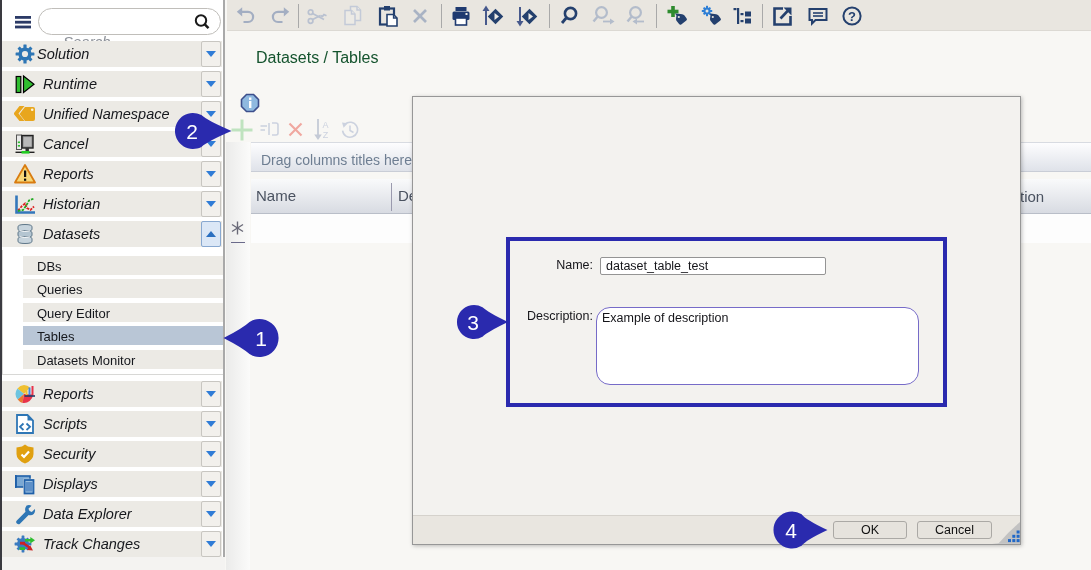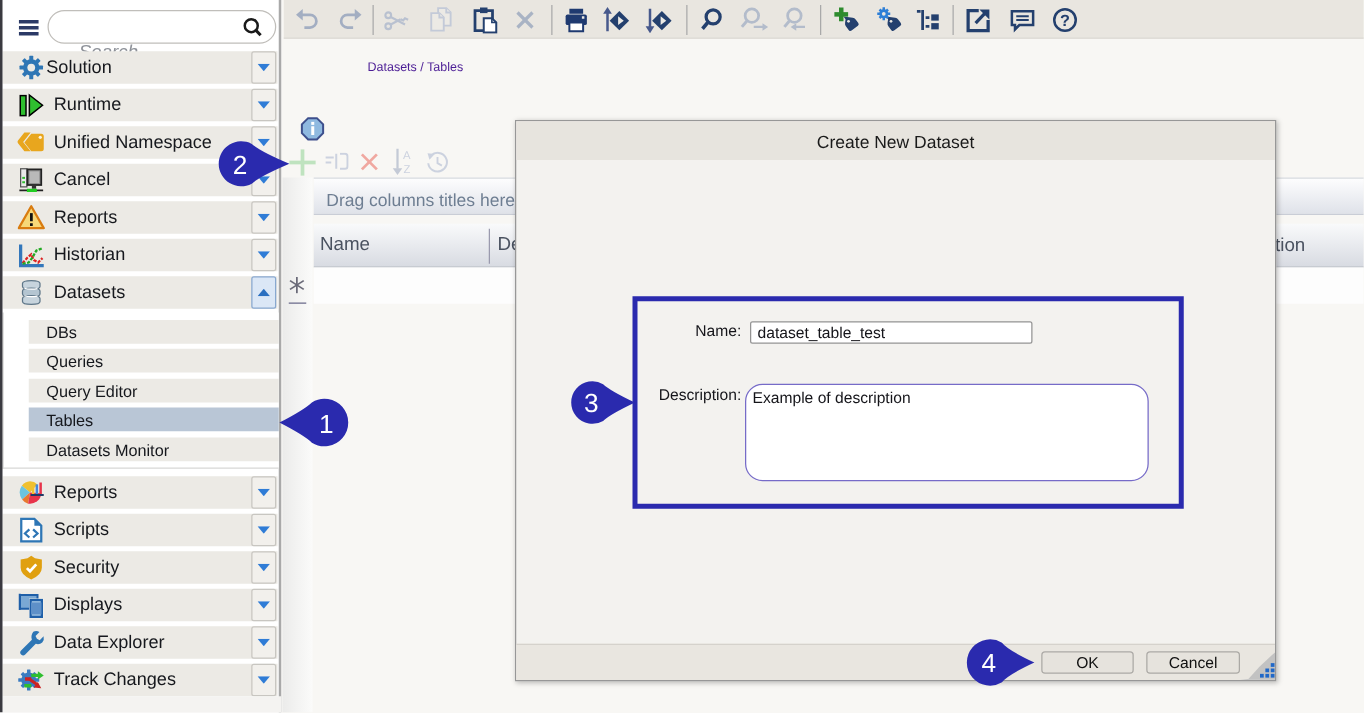--- a/index.html
+++ b/index.html
@@ -3,36 +3,36 @@
 <meta charset="utf-8">
 <style>
   * { margin:0; padding:0; box-sizing:border-box; }
   html,body { width:1091px; height:570px; overflow:hidden; font-family:"Liberation Sans", sans-serif; }
   body { position:relative; background:#f8f7f4; }
   .abs { position:absolute; }
 
   
   #sidebar { left:0; top:0; width:225px; height:570px; background:#ffffff; border-right:2px solid #a9a9a9; }
   .srow { position:absolute; left:2px; width:220px; height:26px; background:#eceae5; }
-  .srow .lbl { position:absolute; left:41px; top:50%; transform:translateY(-50%); font-size:14.5px; color:#16181d; white-space:nowrap; letter-spacing:0px;}
+  .srow .lbl { position:absolute; left:41px; top:50%; transform:translateY(-50%); font-size:14.5px; color:#16181d; white-space:nowrap; letter-spacing:0px;font-style:italic;}
   .srow .ico { position:absolute; left:12px; top:50%; transform:translateY(-50%); width:22px; height:22px; }
   .drop { position:absolute; left:199px; top:0; width:20px; height:26px; background:#f2f0ec; border:1px solid #c8c6c1; border-radius:2px; }
   .drop svg { position:absolute; left:50%; top:50%; transform:translate(-50%,-50%); }
   .sub { position:absolute; left:2px; top:250px; width:221px; height:125px; background:#ffffff; border-left:1px solid #d8d8d6; border-bottom:1px solid #d8d8d6; box-sizing:border-box; }
   .subitem { position:absolute; left:20px; width:200px; height:19px; background:#eceae5; }
   .subitem .lbl { position:absolute; left:14px; top:50%; transform:translateY(-50%); font-size:13px; color:#16181d; }
   .subitem.sel { background:#b9c6d6; }
 
   
   #topbar { left:227px; top:0; width:864px; height:31px; background:#e9e6e0; border-bottom:1px solid #dcd9d3; }
   .tsep { position:absolute; top:4px; width:1px; height:24px; background:#a9a9a9; }
   .ticon { position:absolute; top:50%; transform:translate(-50%,-50%); }
 
   
-  #crumb { left:256px; top:49px; font-size:10px; color:#4c1d95;margin-left:38px; }
+  #crumb { left:256px; top:49px; font-size:16px; color:#14532d; }
   #band { left:251px; top:142px; width:840px; height:30px;
           background:linear-gradient(#fdfdfe, #dfe2e9); border-top:1px solid #d8dbe1; border-bottom:1px solid #c9cdd6; }
   #band span { position:absolute; left:10px; top:9px; font-size:14px; color:#6e7e92; white-space:nowrap; }
   #hdr { left:251px; top:179px; width:840px; height:35px;
          background:linear-gradient(#f9fafb, #d8dbe2); border-bottom:1px solid #b9bec8; }
   #hdr .h { position:absolute; top:8px; font-size:15px; color:#4a5260; }
   #rowstrip { left:226px; top:142px; width:24px; height:428px; background:linear-gradient(90deg,#ebebea,#fbfbfa); }
   #gridrow { left:251px; top:214px; width:840px; height:29px; background:#fdfdfd; }
 
   
@@ -508,23 +508,20 @@
   <text x="12.5" y="9.5" text-anchor="middle" font-size="9" fill="#ccd2df" font-family="Liberation Sans, sans-serif">A</text>
   <text x="12.5" y="20" text-anchor="middle" font-size="9" fill="#ccd2df" font-family="Liberation Sans, sans-serif">Z</text>
 </svg>
 <svg class="abs" style="left:341px;top:121px" width="18" height="18" viewBox="0 0 18 18">
   <path d="M4,3.2 A7.5,7.5 0 1 1 1.6,9.6" fill="none" stroke="#ccd2df" stroke-width="1.6"></path>
   <polygon points="1,1.5 6.8,2.2 2.6,6.8" fill="#ccd2df"></polygon>
   <path d="M9,4.5 L9,9.5 L12.5,11.5" fill="none" stroke="#ccd2df" stroke-width="1.5"></path>
 </svg>
 
 <div class="abs" id="dlg">
-  <div id="dlgtitle">
-      <span>Create New Dataset</span>
-    </div>
   <div id="bluerect"></div>
   <span class="flbl" style="left:0;width:180px;text-align:right;top:161px;">Name:</span>
   <div id="nmInput">dataset_table_test</div>
   <span class="flbl" style="left:0;width:180px;text-align:right;top:212px;">Description:</span>
   <div id="descBox">Example of description</div>
   <div id="dlgfoot"></div>
   <div class="btn" style="left:420px;top:424px;width:74px;">OK</div>
   <div class="btn" style="left:504px;top:424px;width:75px;">Cancel</div>
   <svg style="position:absolute;right:0;bottom:0" width="28" height="28" viewBox="0 0 28 28">
     <path d="M6,28 Q16,16 28,6 L28,28 Z" fill="#c2c2c2"></path>

